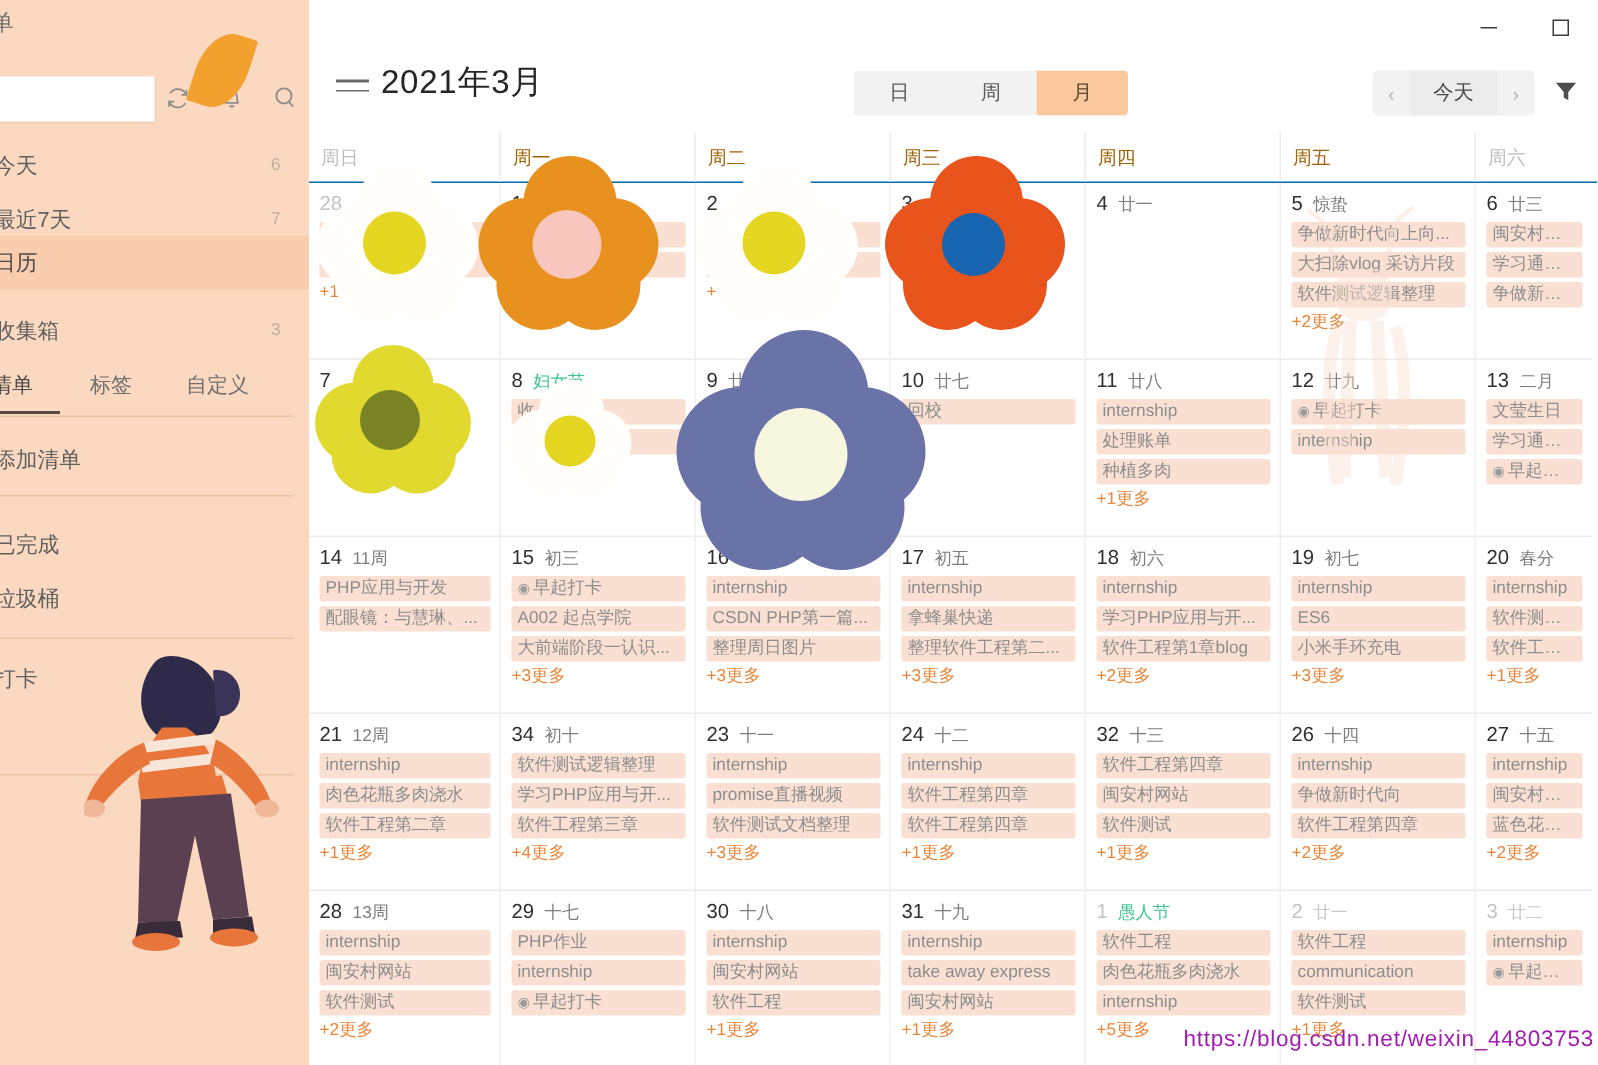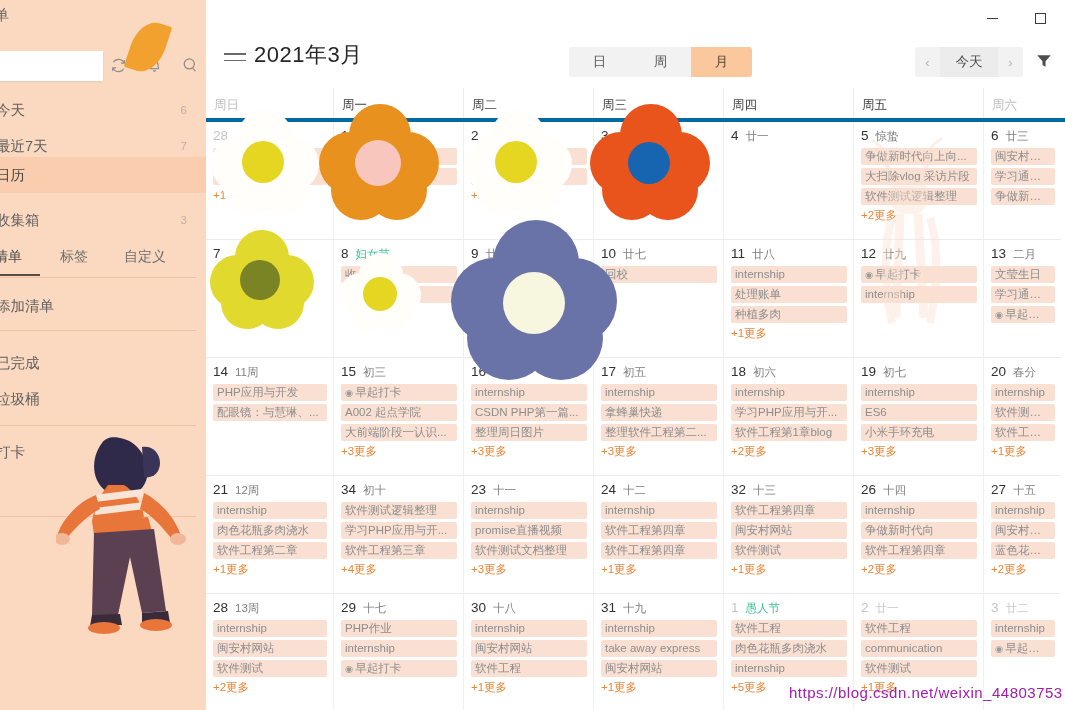--- a/index.html
+++ b/index.html
@@ -136,24 +136,24 @@
   }
   .filter-icon {
     position: absolute; right: 10px; top: 16px; width: 22px; height: 22px;
     display: flex; align-items: center; justify-content: center; color: #4e4e4e;
   }
 
   
   .weekhdr {
     position: relative; height: 34px; display: grid;
     grid-template-columns: 127px 130px 130px 130px 130px 130px 78px;
-    border-bottom: 4px solid #0369a1;
+    border-bottom: 1px solid #0369a1;
   }
   .weekhdr .wd {
-    font-size: 12.5px; color: #404040; padding: 9px 0 0 8px;
+    font-size: 12.5px; color: #a16207; padding: 9px 0 0 8px;
     border-left: 1px solid #ececec;
   }
   .weekhdr .wd:first-child { border-left: none; }
   .weekhdr .wd.dim { color: #bdbdbd; }
 
   .grid {
     position: relative;
     display: grid;
     grid-template-columns: 127px 130px 130px 130px 130px 130px 78px;
     grid-auto-rows: 118px;

